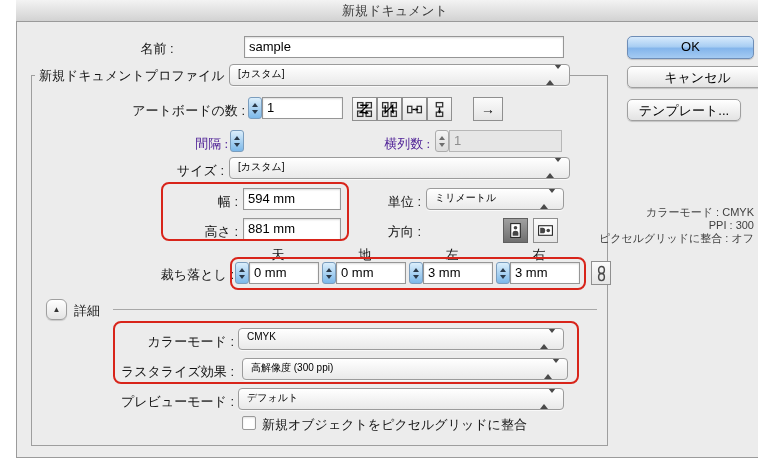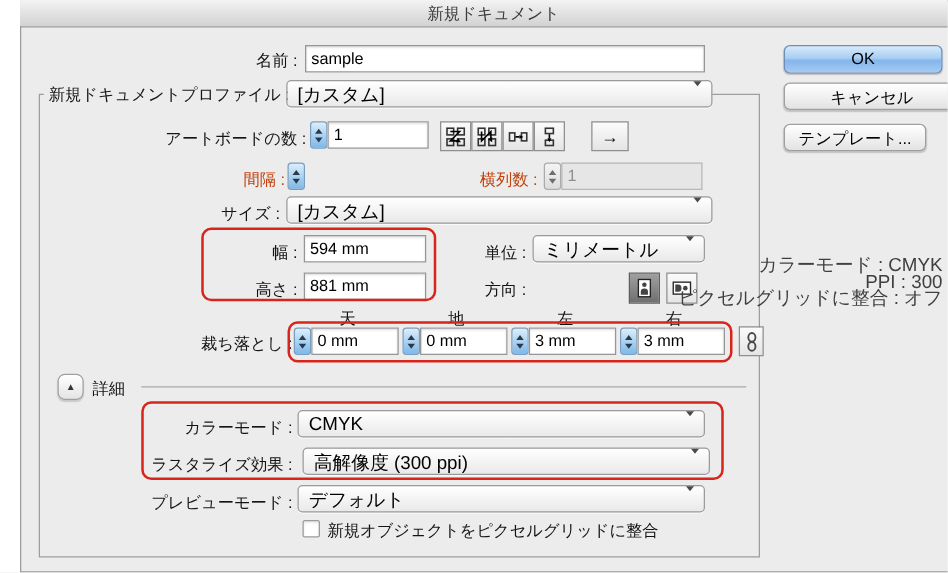--- a/index.html
+++ b/index.html
@@ -6,28 +6,28 @@
   html,body { width:758px; height:458px; }
   body { font-family:"Liberation Sans","DejaVu Sans",sans-serif; }
   #dialog { position:relative; width:758px; height:458px; background:#ececec; overflow:hidden;
             box-shadow: inset 0 0 0 1px #9b9b9b; margin-left: 16px; }
   
   .titlebar { position:absolute; left:0; top:0; width:758px; height:22px;
               background:linear-gradient(#f3f3f3,#d2d2d2); border-bottom:1px solid #9a9a9a; }
   .titlebar .title { width:100%; text-align:center; font-size:13px; color:#3a3a3a; line-height:21px; }
   
   .lbl { position:absolute; font-size:13px; color:#141414; text-align:right; white-space:nowrap; }
-  .lbl.dim { color:#c2410c; }
+  .lbl.dim { color:#4c1d95;font-family:Liberation Serif, serif; }
   
   .field { position:absolute; background:#fff; border:1px solid #969696; font-size:13px;
            color:#000; padding:2px 4px 0 4px; box-shadow:inset 0 1px 2px rgba(0,0,0,.14); }
   .field.disabled { background:#e6e6e6; border-color:#b7b7b7; color:#8f8f8f; box-shadow:none; }
   
   .dropdown { position:absolute; height:22px; border:1px solid #9b9b9b; border-radius:4px;
-              background:linear-gradient(#ffffff,#e9e9e9); font-size:15px; color:#000;
+              background:linear-gradient(#ffffff,#e9e9e9); font-size:10px; color:#000;
               padding:2px 28px 0 8px; box-shadow:0 1px 0 rgba(255,255,255,.7); white-space:nowrap; overflow:hidden; }
   .dd-arrows { position:absolute; right:7px; top:4px; }
   .dd-arrows .up { width:0; height:0; border-left:4px solid transparent; border-right:4px solid transparent;
                    border-bottom:5px solid #4a4a4a; margin-bottom:3px; }
   .dd-arrows .dn { width:0; height:0; border-left:4px solid transparent; border-right:4px solid transparent;
                    border-top:5px solid #4a4a4a; }
   
   .stepper { position:absolute; width:14px; height:22px; border-radius:3px;
              display:flex; flex-direction:column; align-items:center; justify-content:center; gap:3px; }
   .stepper.blue { background:linear-gradient(#dbeefb,#7cb8e9); border:1px solid #7b9dbd; }
@@ -59,33 +59,33 @@
                 font-size:8px; line-height:19px; color:#333; box-shadow:0 1px 1px rgba(0,0,0,.15); }
   .separator { position:absolute; left:97px; top:309px; width:484px; height:1px; background:#a8a8a8; }
   
   .annot { position:absolute; border:2px solid #d8241a; border-radius:8px; pointer-events:none; }
   
   .bleed-hdr { position:absolute; top:246px; font-size:13px; color:#141414; transform:translateX(-50%); }
   
   .checkbox { position:absolute; left:226px; top:416px; width:14px; height:14px; background:#fff;
               border:1px solid #9a9a9a; border-radius:2px; box-shadow:inset 0 1px 2px rgba(0,0,0,.12); }
   
-  .info { position:absolute; right:20px; top:206px; text-align:right; font-size:15px; color:#3f3f3f; line-height:13px; }
+  .info { position:absolute; right:20px; top:206px; text-align:right; font-size:11px; color:#3f3f3f; line-height:13px; }
   svg { display:block; }
 </style>
 </head>
 <body>
 
 <div id="dialog">
 
   <div class="titlebar">
     <div class="title">新規ドキュメント</div>
   </div>
 
-  <div class="lbl" style="left:60px; top:40px; width:162px;">名前 :</div>
+  <div class="lbl" style="left:60px; top:40px; width:162px;text-align:center;">名前 :</div>
   <div class="field" style="left:228px; top:36px; width:320px; height:22px;">sample</div>
 
   <div class="groupbox"></div>
   <div class="legend">新規ドキュメントプロファイル :</div>
   <div class="dropdown" style="left:213px; top:64px; width:341px;">
     <span>[カスタム]</span>
     <span class="dd-arrows"><span class="up"></span><span class="dn"></span></span>
   </div>
 
   <div class="lbl" style="left:60px; top:102px; width:169px;">アートボードの数 :</div>

